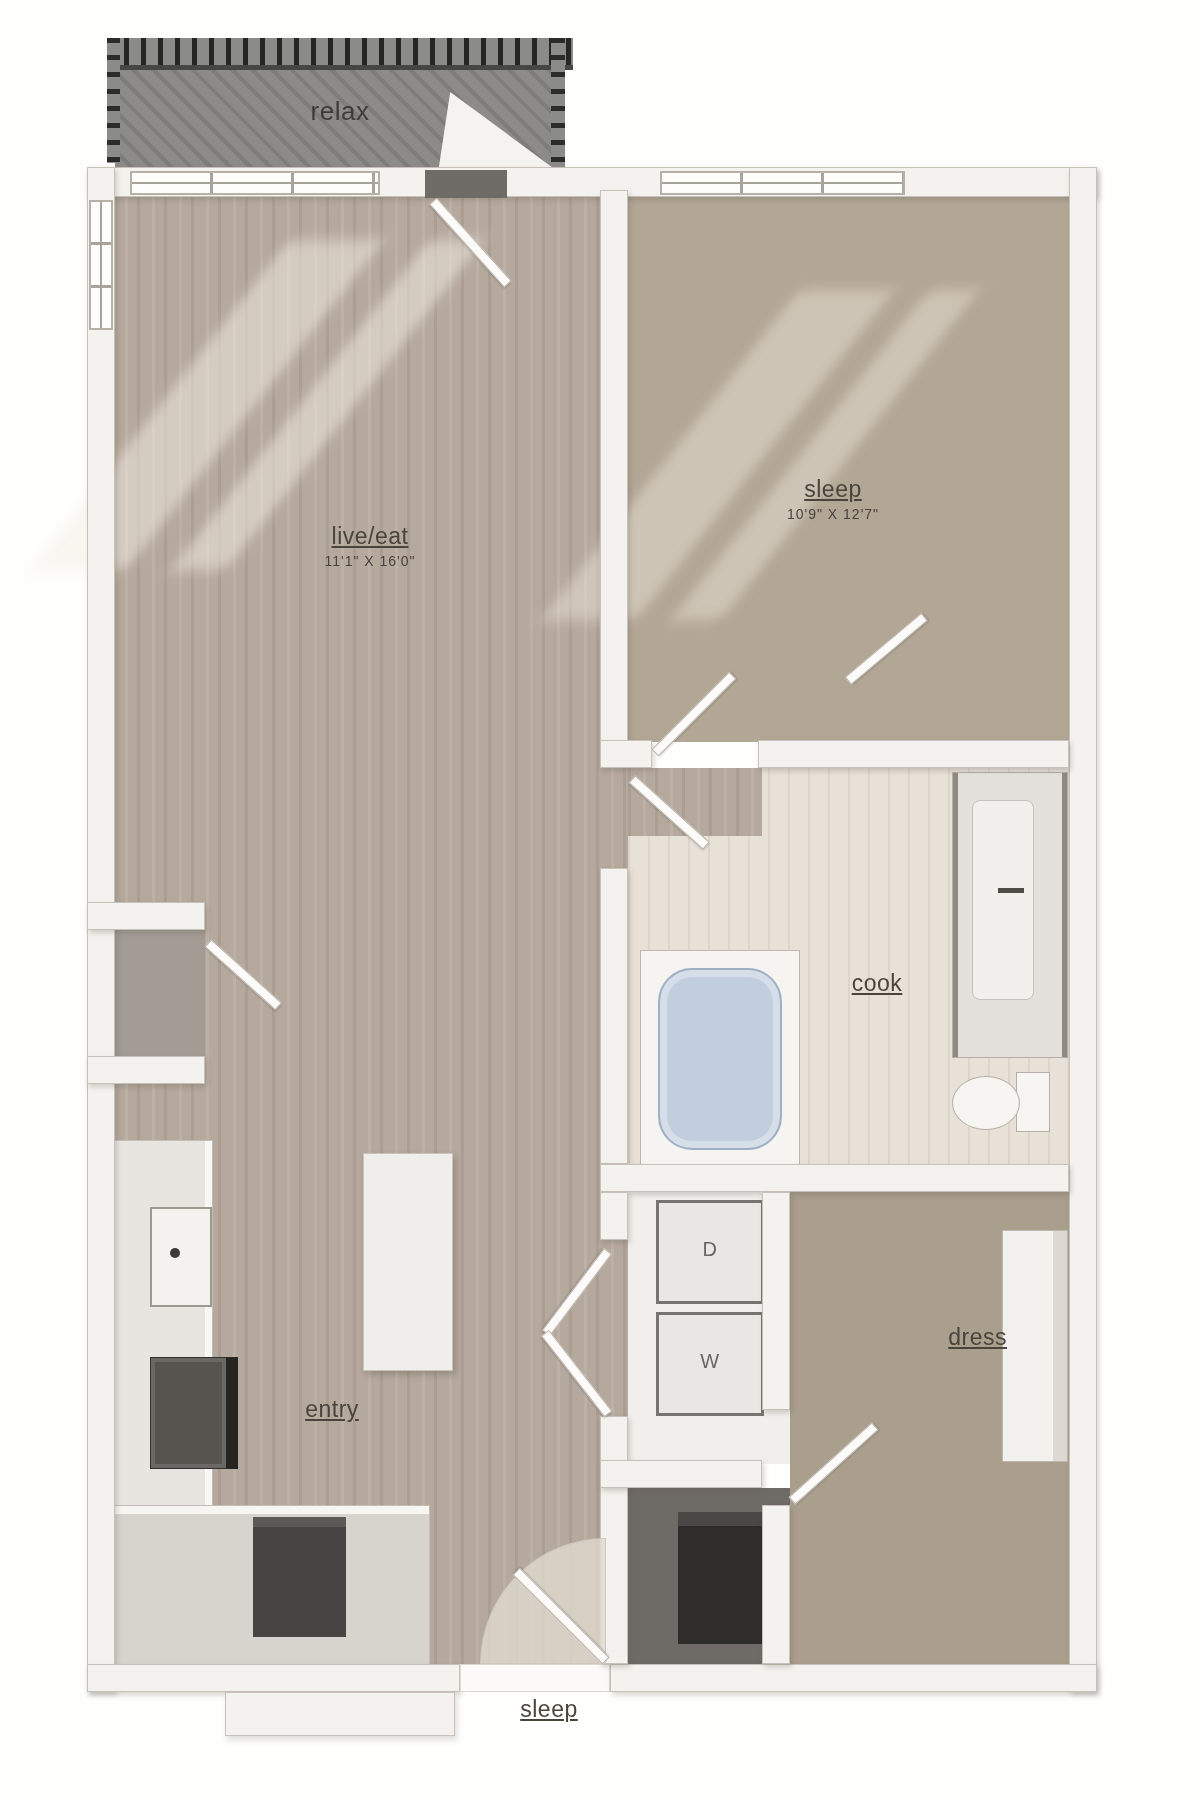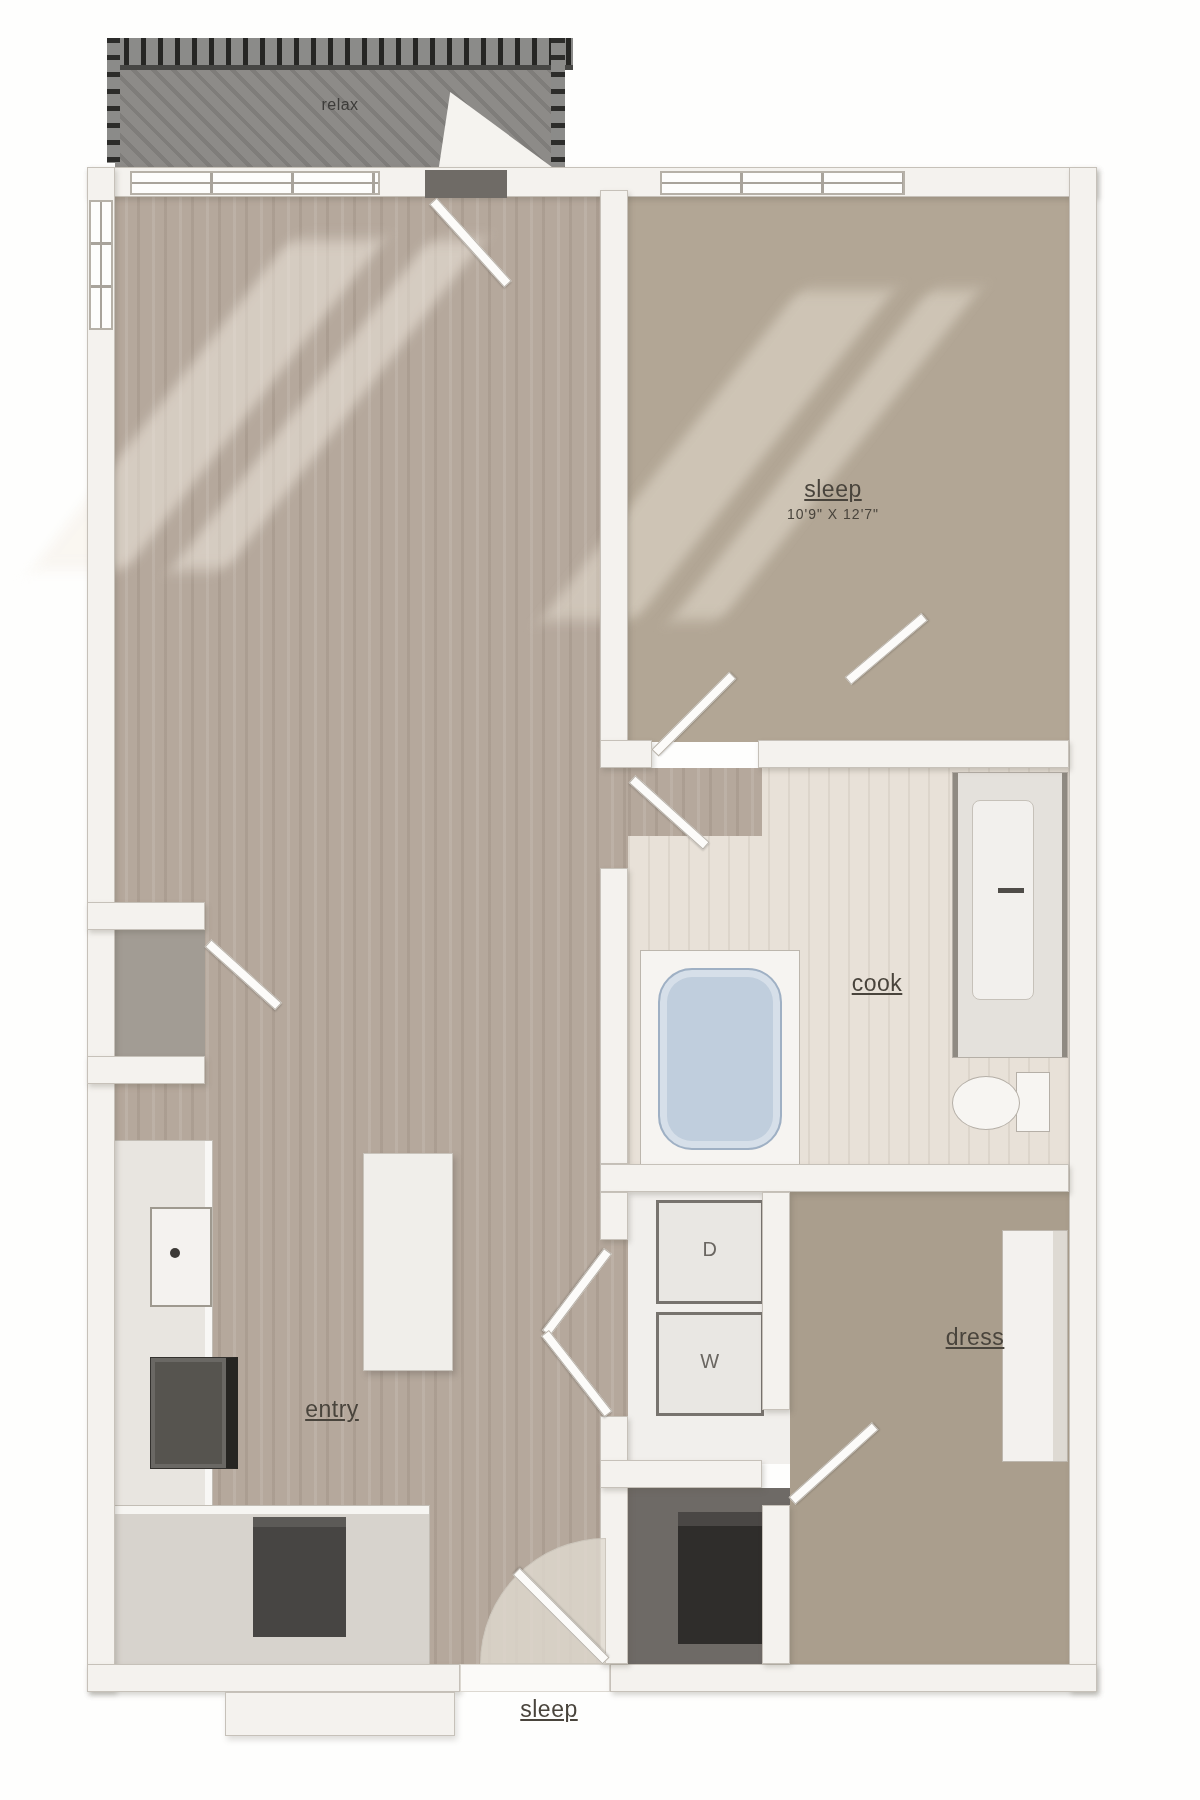--- a/index.html
+++ b/index.html
@@ -34,21 +34,21 @@
   <div class="floor" style="left:115px;top:46px;width:450px;height:127px;background:var(--balcony,#8d8b88);
               background-image:repeating-linear-gradient(45deg,rgba(0,0,0,.10) 0 4px,rgba(0,0,0,0) 4px 14px);z-index:5;"></div>
   <div class="fix" style="left:107px;top:38px;width:466px;height:32px;z-index:6;
               background:repeating-linear-gradient(90deg,#262624 0 5px,#8b8b89 5px 17px);border-bottom:5px solid #464644;"></div>
   <div class="fix" style="left:107px;top:38px;width:13px;height:125px;z-index:6;
               background:repeating-linear-gradient(180deg,#2c2c2a 0 5px,#8b8b89 5px 17px);"></div>
   <div class="fix" style="left:551px;top:38px;width:14px;height:128px;z-index:6;
               background:repeating-linear-gradient(180deg,#2c2c2a 0 5px,#8b8b89 5px 17px);"></div>
   <div class="fix" style="left:438px;top:92px;width:122px;height:81px;z-index:7;background:#f5f3ef;
               clip-path:polygon(10% 0,100% 100%,0 100%);"></div>
-  <div class="lbl" style="left:115px;top:96px;width:450px;font-size:16px;color:#3d3c3a;z-index:8;">
+  <div class="lbl" style="left:115px;top:96px;width:450px;font-size:26px;color:#3d3c3a;z-index:8;">
        <span>relax</span></div>
 
   <div class="floor wood" style="left:110px;top:190px;width:526px;height:1476px;"></div>
   <div class="floor" style="left:628px;top:192px;width:443px;height:550px;background:var(--sleep-carpet,#b2a695);"></div>
   <div class="floor tile" style="left:628px;top:768px;width:443px;height:398px;"></div>
   <div class="floor wood" style="left:628px;top:768px;width:134px;height:68px;"></div>
   <div class="floor" style="left:790px;top:1192px;width:281px;height:472px;background:var(--dress-carpet,#aa9e8d);"></div>
   <div class="floor" style="left:628px;top:1192px;width:162px;height:272px;background:#f1efec;"></div>
   <div class="floor" style="left:628px;top:1488px;width:162px;height:176px;background:#6e6a66;"></div>
   <div class="floor" style="left:113px;top:930px;width:92px;height:126px;background:#a29c94;"></div>
@@ -122,28 +122,32 @@
   <div class="leaf" style="left:632px;top:774px;width:100px;transform:rotate(42deg);"></div>
   <div class="leaf" style="left:608px;top:1246px;width:103px;transform:rotate(127deg);"></div>
   <div class="leaf" style="left:545px;top:1328px;width:103px;transform:rotate(52deg);"></div>
   <div class="leaf" style="left:792px;top:1496px;width:112px;transform:rotate(-42deg);"></div>
   <div class="leaf" style="left:208px;top:938px;width:95px;transform:rotate(42deg);"></div>
 
   <div class="fix" style="left:480px;top:1538px;width:126px;height:126px;background:rgba(224,217,207,.8);
               border-top-left-radius:100%;border:1px solid #cdc7bd;z-index:45;"></div>
   <div class="leaf" style="left:606px;top:1656px;width:127px;transform:rotate(-135deg);"></div>
 
+  <div class="lbl" style="left:230px;top:523px;width:280px;">
+    <span class="room-name">live/eat</span>
+    <span class="room-dim">11'1" X 16'0"</span>
+  </div>
   <div class="lbl" style="left:693px;top:476px;width:280px;">
     <span class="room-name">sleep</span>
     <span class="room-dim">10'9" X 12'7"</span>
   </div>
   <div class="lbl" style="left:802px;top:970px;width:150px;">
     <span class="room-name">cook</span>
   </div>
-  <div class="lbl" style="left:895px;top:1324px;width:160px;">
+  <div class="lbl" style="left:847px;top:1324px;width:160px;text-align:right;">
     <span class="room-name">dress</span>
   </div>
   <div class="lbl" style="left:257px;top:1396px;width:150px;">
     <span class="room-name">entry</span>
   </div>
   <div class="lbl" style="left:469px;top:1696px;width:160px;">
     <span class="room-name">sleep</span>
   </div>
 
 </div>

